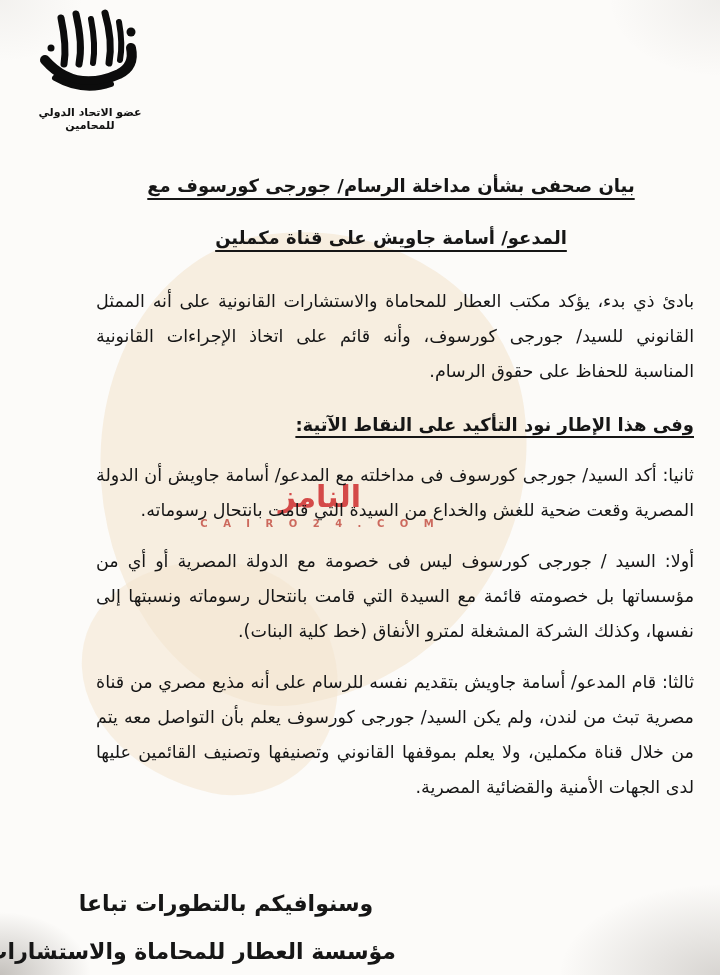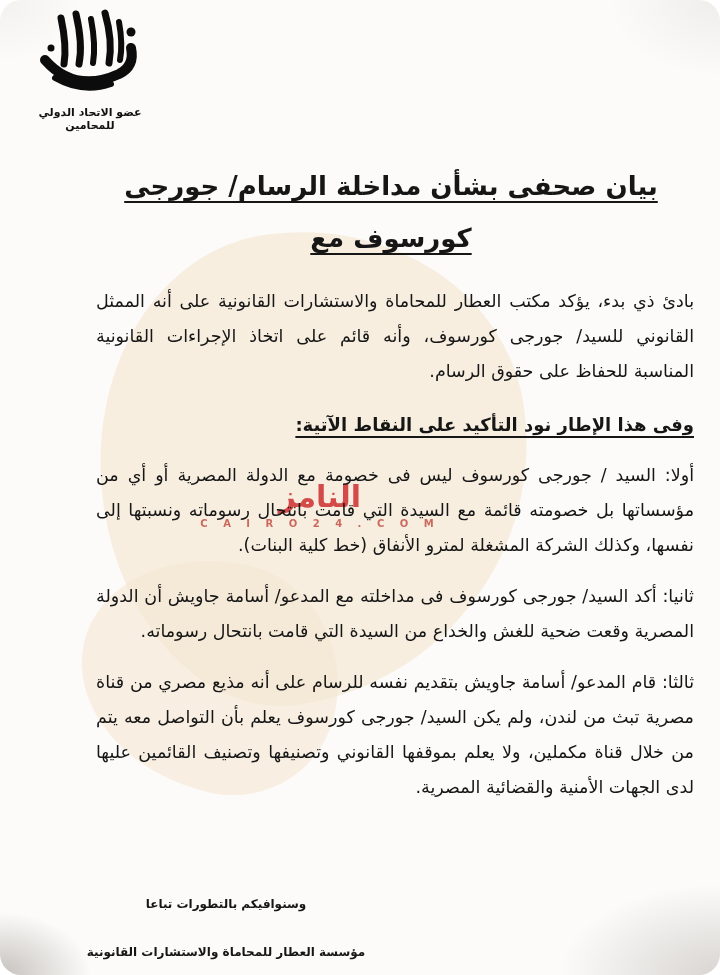--- a/index.html
+++ b/index.html
@@ -3,21 +3,20 @@
 <meta charset="utf-8">
 <style>
   html,body{margin:0;padding:0;background:#ffffff;}
   .page{
     position:relative;
     width:720px;height:975px;
     background:#fcfbf9;
     overflow:hidden;
     font-family:"DejaVu Sans","Liberation Sans",sans-serif;
     color:#161616;
-    border-radius:21px;
   }
   
   .page::after{
     content:"";
     position:absolute;inset:0;
     pointer-events:none;
     background:
       radial-gradient(130px 90px at 0% 100%, rgba(70,60,50,.30), transparent 70%),
       radial-gradient(230px 130px at 100% 100%, rgba(70,60,50,.20), transparent 70%),
       radial-gradient(160px 110px at 100% 0%, rgba(70,60,50,.07), transparent 70%),
@@ -68,21 +67,21 @@
 
   
   .content{
     position:relative;z-index:1;
     direction:rtl;
     padding:160px 26px 0 88px;
   }
   .doc-title{
     margin:0 0 20px 0;
     text-align:center;
-    font-size:26px;font-weight:bold;line-height:52px;
+    font-size:18px;font-weight:bold;line-height:52px;
   }
   .doc-title span{
     text-decoration:underline;
     text-decoration-thickness:2px;
     text-underline-offset:6px;
   }
   p.body{
     margin:0 0 16px 8px;
     font-size:17.5px;line-height:35px;
     text-align:justify;
@@ -91,21 +90,21 @@
   .section-heading{
     margin:18px 0 16px 0;
     font-size:18px;font-weight:bold;line-height:35px;
     text-decoration:underline;
     text-decoration-thickness:2px;
     text-underline-offset:5px;
   }
   .footer{
     position:absolute;left:56px;top:886px;width:340px;
     direction:rtl;z-index:1;
-    font-weight:bold;font-size:12px;line-height:36px;
+    font-weight:bold;font-size:22px;line-height:36px;
   }
   .footer .closing{text-align:center;margin-bottom:12px;}
   .footer .signature{text-align:center;white-space:nowrap;}
 </style>
 </head>
 <body>
 
 <div class="page">
 
   <div class="logo">
@@ -130,28 +129,29 @@
     <div class="wm-blob2"></div>
     <div class="wm-text">
       <div class="wm-brand">النامز</div>
       <div class="wm-site">C A I R O 2 4 . C O M</div>
     </div>
   </div>
 
   <div class="content">
     <h1 class="doc-title">
       <span>بيان صحفى بشأن مداخلة الرسام/ جورجى كورسوف مع</span><br>
+      <span>المدعو/ أسامة جاويش على قناة مكملين</span>
     </h1>
 
     <p class="body">بادئ ذي بدء، يؤكد مكتب العطار للمحاماة والاستشارات القانونية على أنه الممثل القانوني للسيد/ جورجى كورسوف، وأنه قائم على اتخاذ الإجراءات القانونية المناسبة للحفاظ على حقوق الرسام.</p>
 
     <div class="section-heading">وفى هذا الإطار نود التأكيد على النقاط الآتية:</div>
 
+    <p class="body">ثانيا: أكد السيد/ جورجى كورسوف فى مداخلته مع المدعو/ أسامة جاويش أن الدولة المصرية وقعت ضحية للغش والخداع من السيدة التي قامت بانتحال رسوماته.</p>
     <p class="body">أولا: السيد / جورجى كورسوف ليس فى خصومة مع الدولة المصرية أو أي من مؤسساتها بل خصومته قائمة مع السيدة التي قامت بانتحال رسوماته ونسبتها إلى نفسها، وكذلك الشركة المشغلة لمترو الأنفاق (خط كلية البنات).</p>
-    <p class="body">ثانيا: أكد السيد/ جورجى كورسوف فى مداخلته مع المدعو/ أسامة جاويش أن الدولة المصرية وقعت ضحية للغش والخداع من السيدة التي قامت بانتحال رسوماته.</p>
     <p class="body">ثالثا: قام المدعو/ أسامة جاويش بتقديم نفسه للرسام على أنه مذيع مصري من قناة مصرية تبث من لندن، ولم يكن السيد/ جورجى كورسوف يعلم بأن التواصل معه يتم من خلال قناة مكملين، ولا يعلم بموقفها القانوني وتصنيفها وتصنيف القائمين عليها لدى الجهات الأمنية والقضائية المصرية.</p>
   </div>
 
   <div class="footer">
     <div class="closing">وسنوافيكم بالتطورات تباعا</div>
     <div class="signature">مؤسسة العطار للمحاماة والاستشارات القانونية</div>
   </div>
 
 </div>
 

